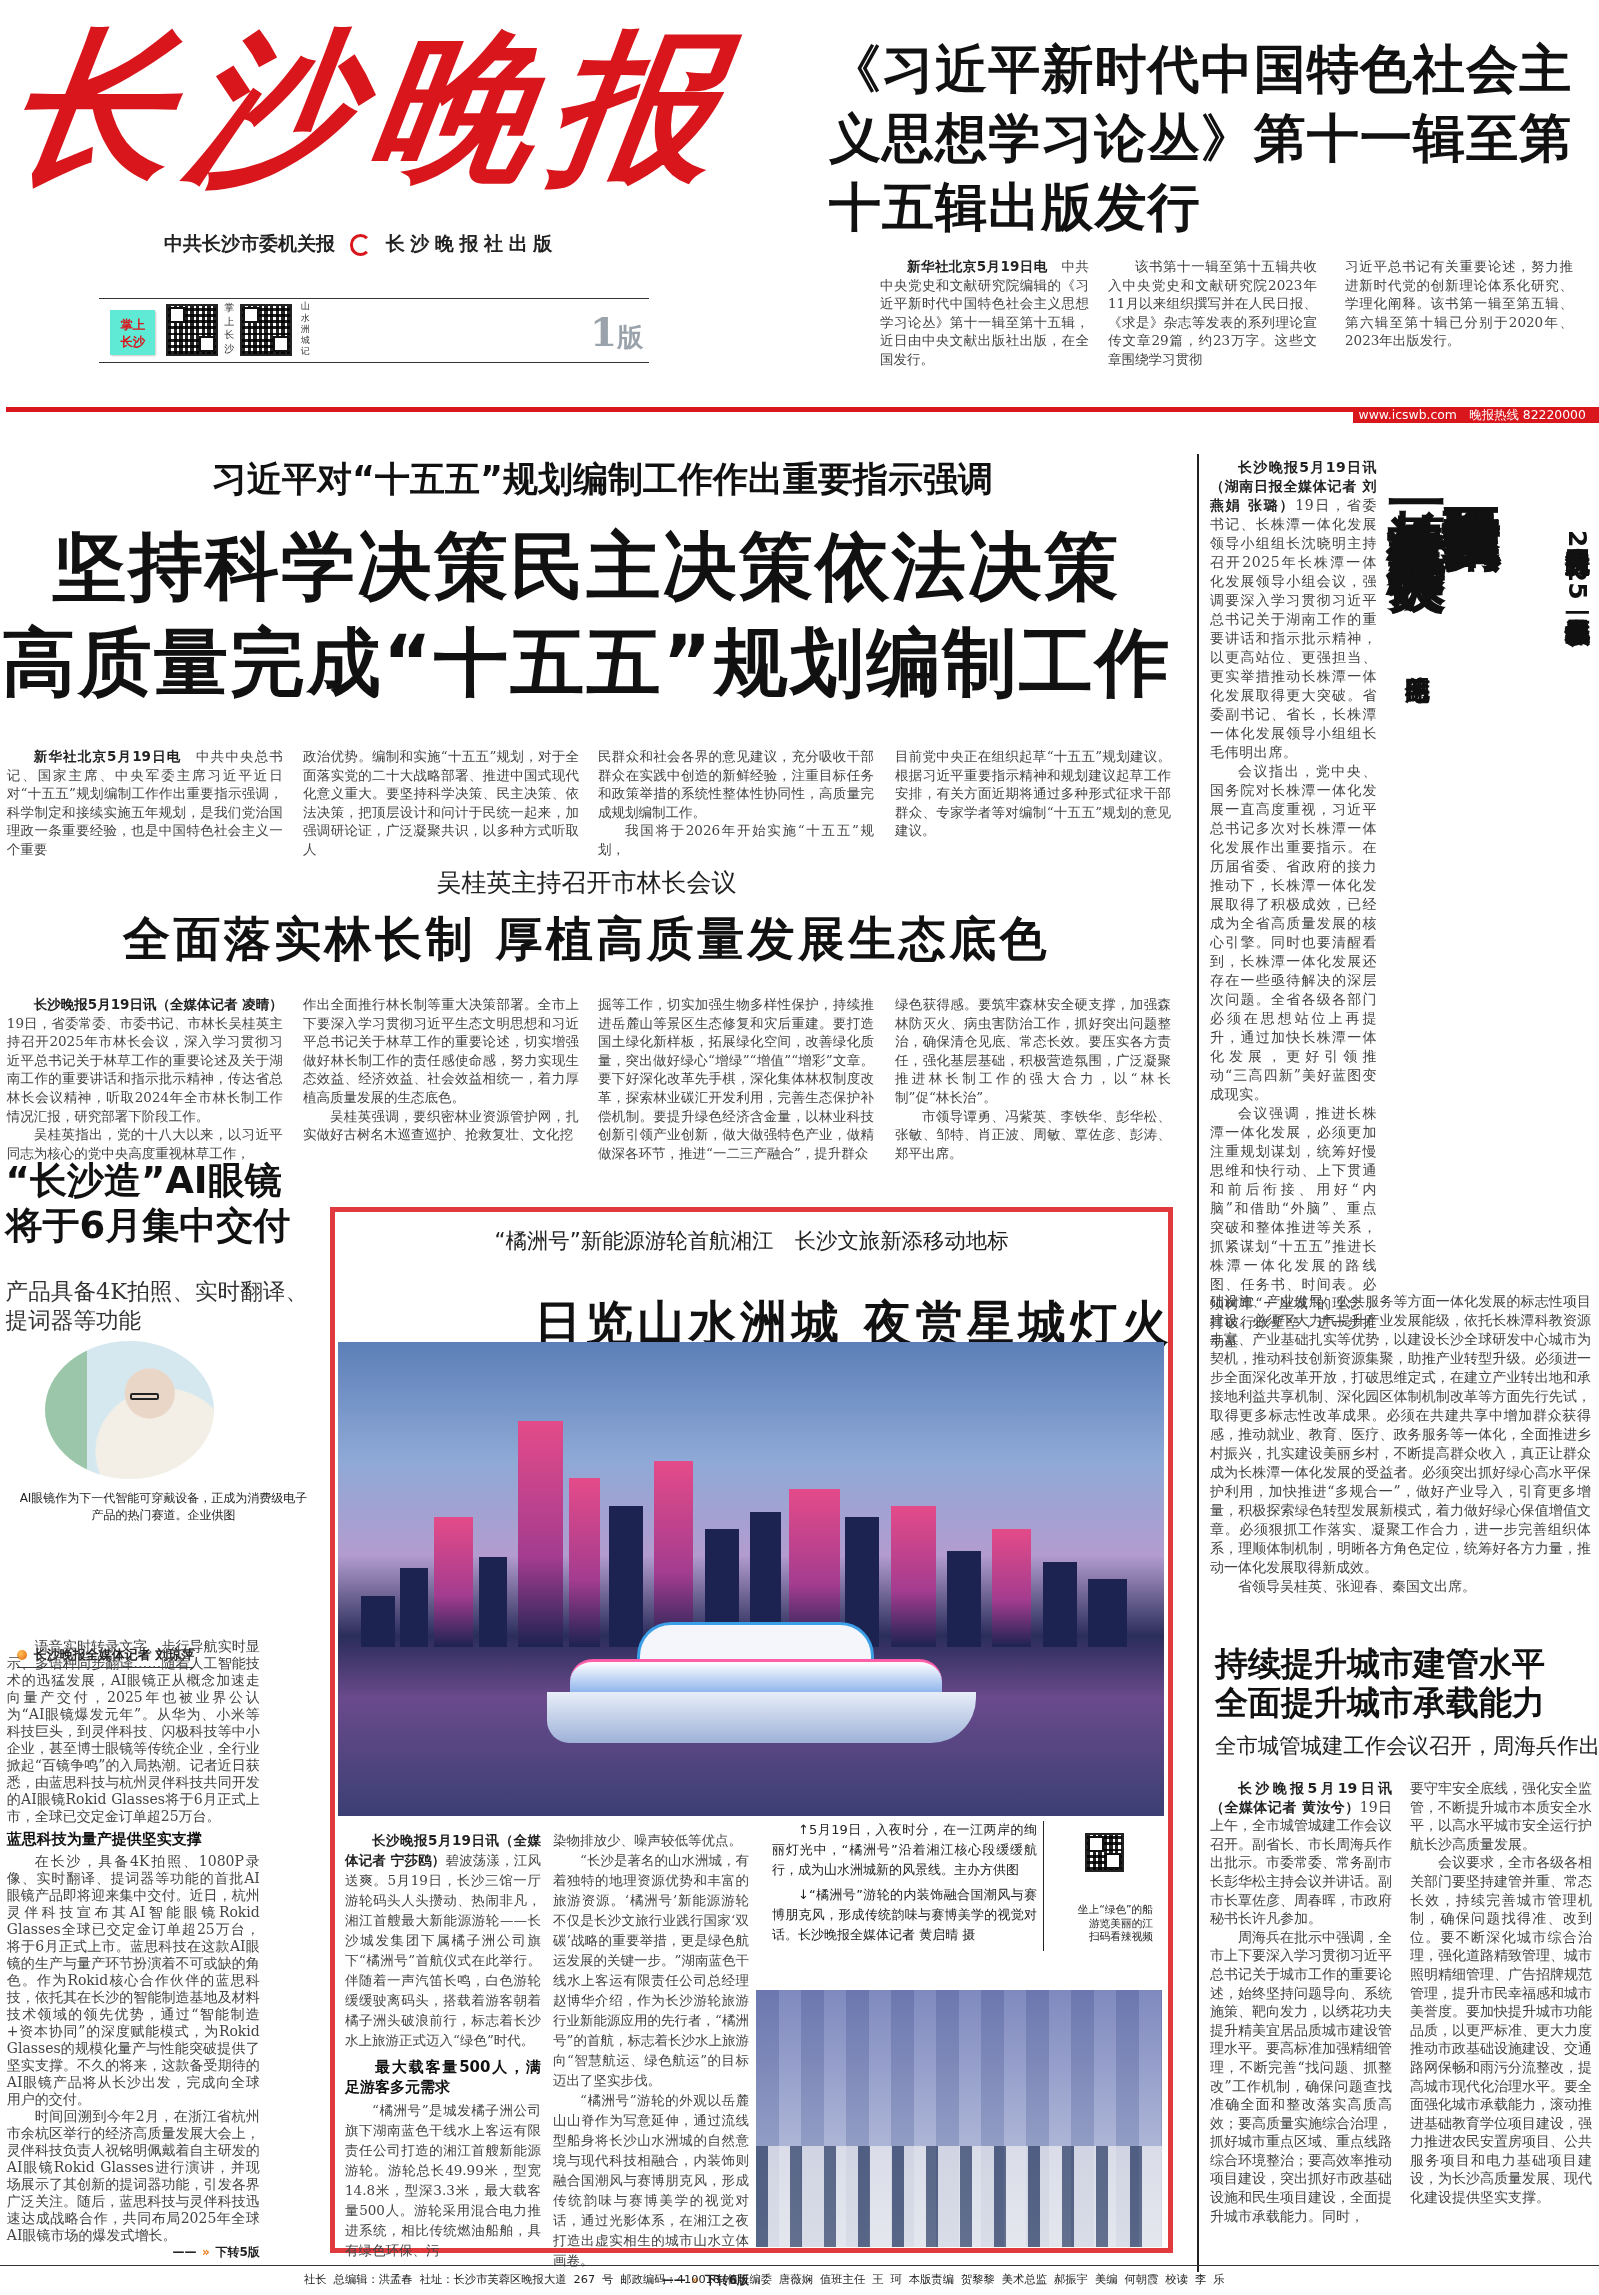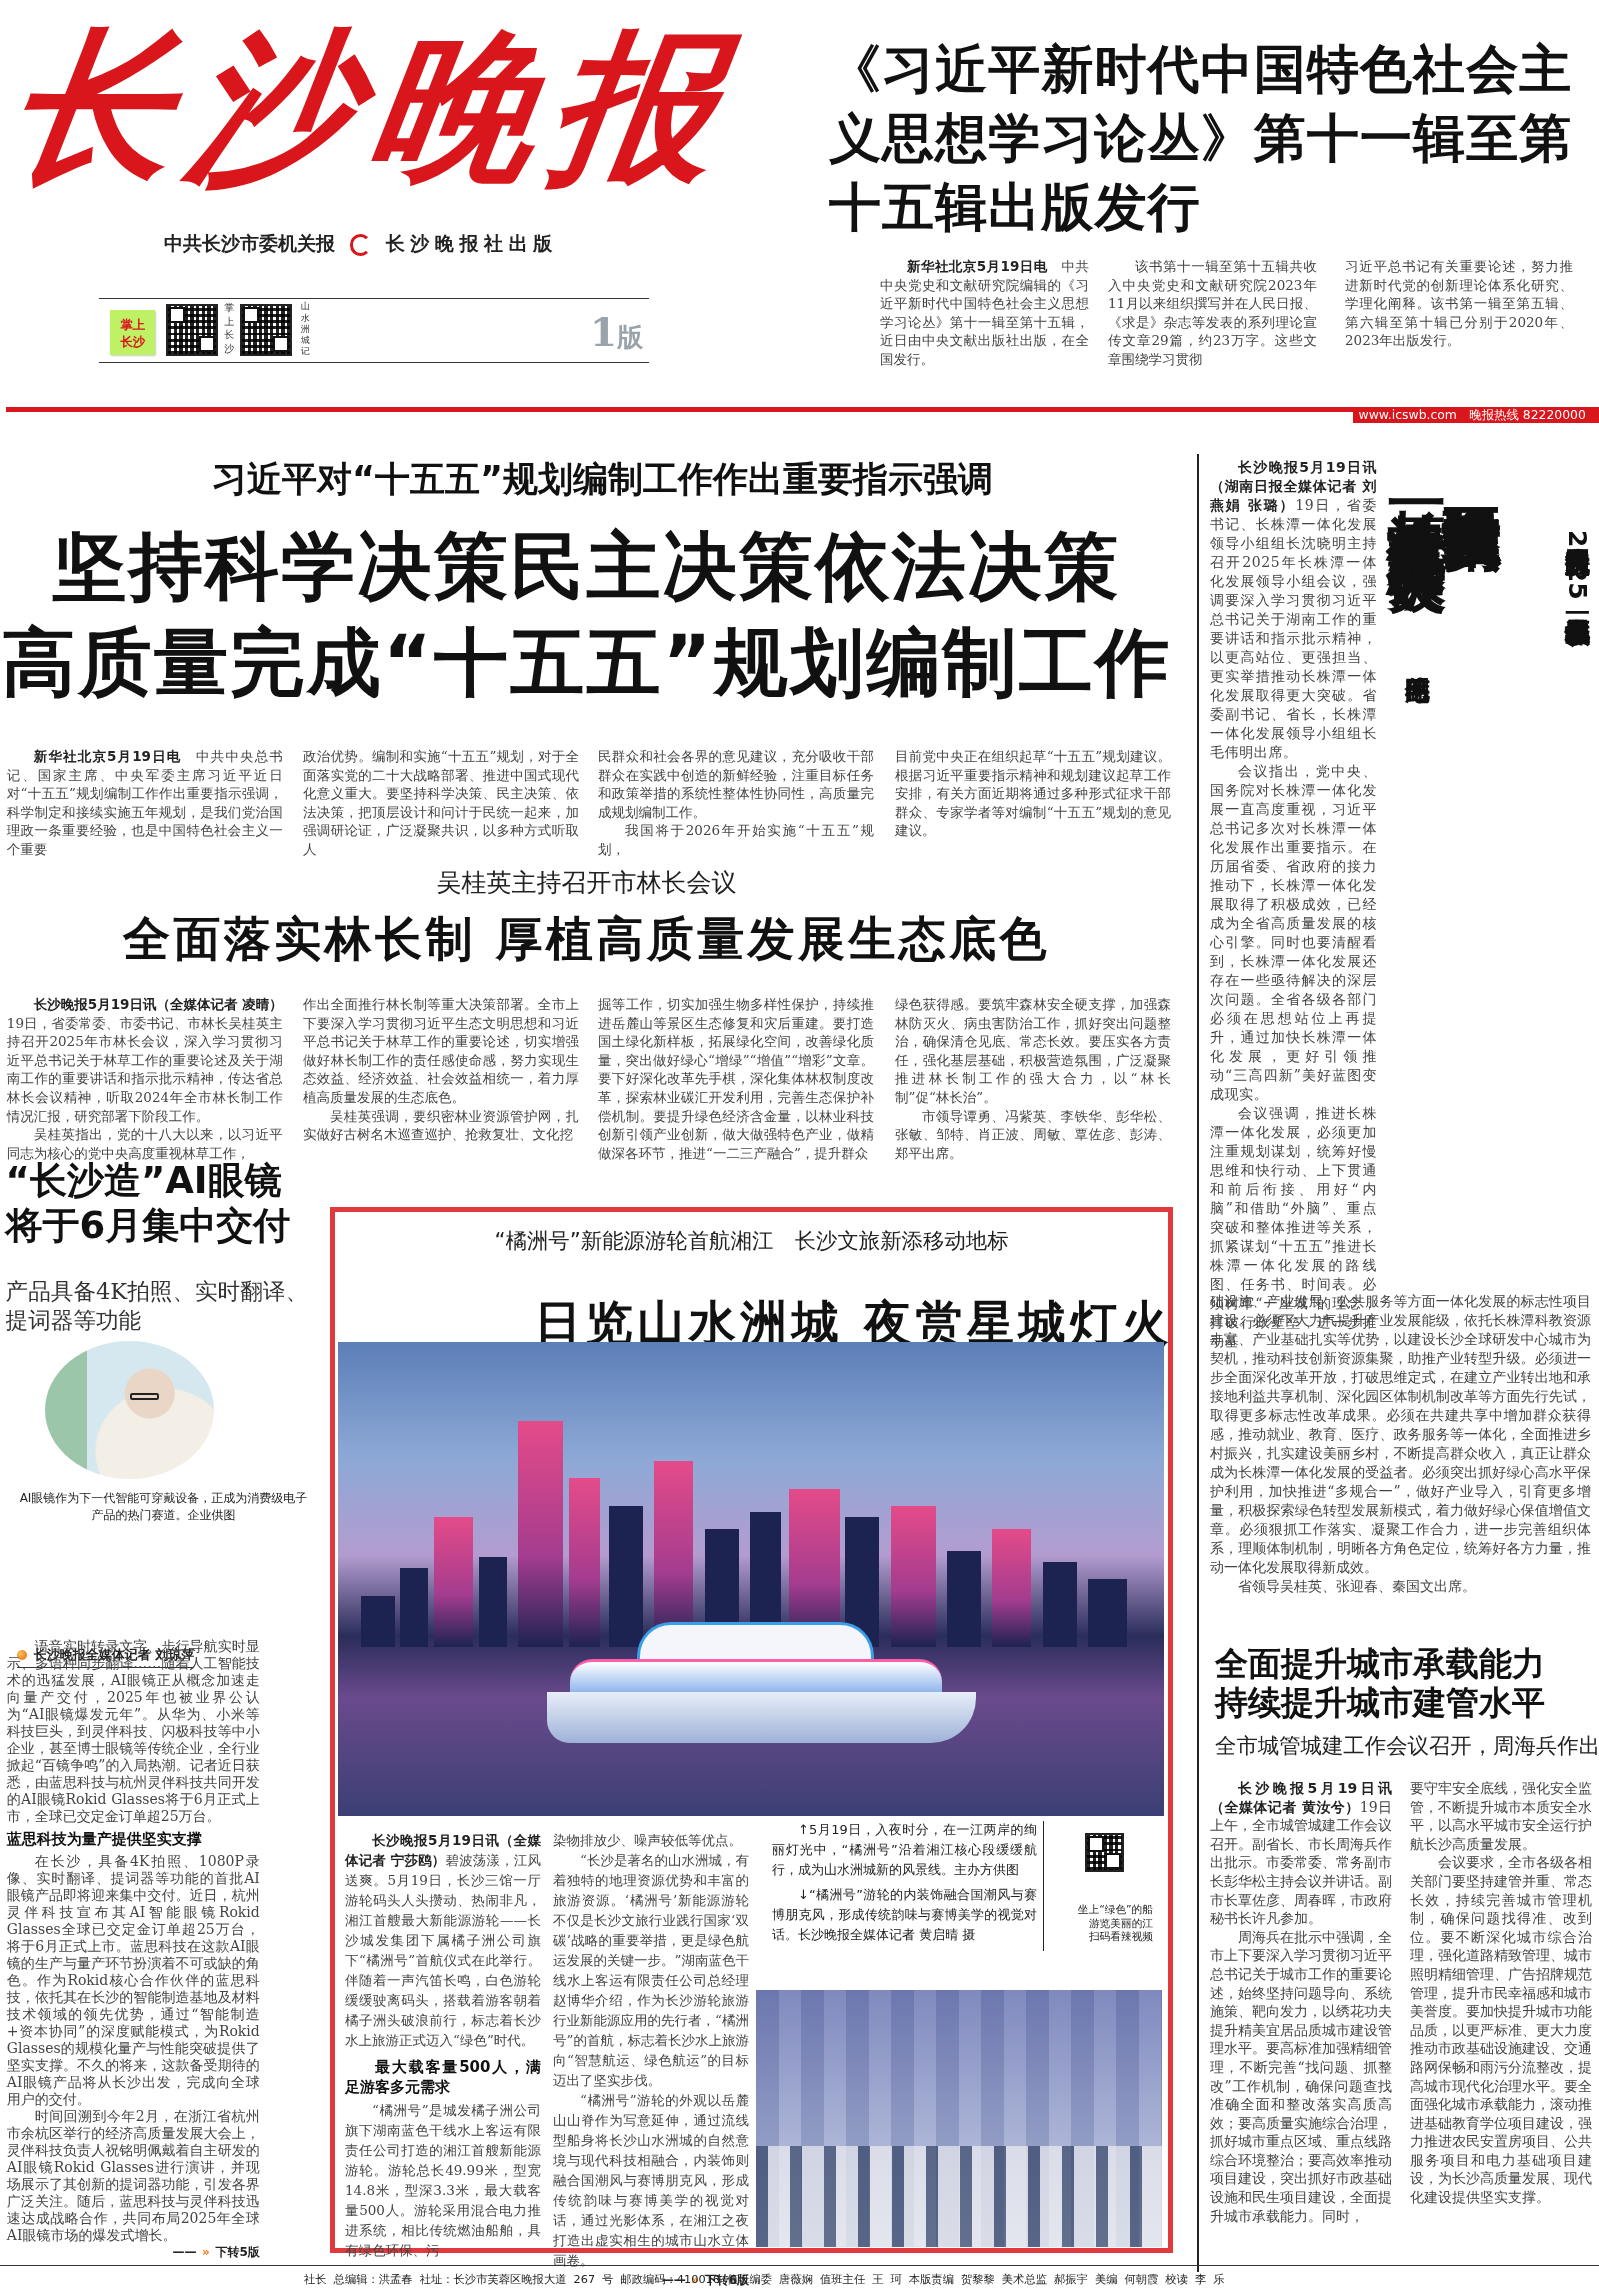--- a/index.html
+++ b/index.html
@@ -9,21 +9,21 @@
   .sans { font-family: "DejaVu Sans", "Liberation Sans", sans-serif; }
   .serif { font-family: "DejaVu Serif", "Liberation Serif", serif; }
 
   
   .logo { left: 11.3px; top: 28px; width: 733px; height: 158px; }
   .logo-char { position: absolute; top: 0; font-family: "DejaVu Serif", serif; font-weight: bold; font-style: italic; color: #d9161c; font-size: 164px; line-height: 158px; transform: skewX(-8deg); }
   .tagline { left: 164px; top: 231px; font-size: 19px; font-weight: bold; color: #222; white-space: nowrap; }
   .tagline .pub-logo { display: inline-block; width: 21.4px; height: 21.4px; border-radius: 50%; border: 3.4px solid #d9161c; border-right-color: transparent; vertical-align: middle; margin: 0 8px; }
   .tagline .pub { letter-spacing: 5.6px; }
   .info-bar { left: 99px; top: 298px; width: 550px; height: 65px; border-top: 1.1px solid #333; border-bottom: 1.1px solid #333; }
-  .app-badge { position: absolute; left: 11.3px; top: 11.3px; width: 45px; height: 45px; background: #bef264; box-shadow: 1.1px 1.1px 2.3px #aaa; color: #d9161c; font-weight: bold; font-size: 12.4px; line-height: 17px; text-align: center; padding-top: 5.6px; }
+  .app-badge { position: absolute; left: 11.3px; top: 11.3px; width: 45px; height: 45px; background: #5eead4; box-shadow: 1.1px 1.1px 2.3px #aaa; color: #d9161c; font-weight: bold; font-size: 12.4px; line-height: 17px; text-align: center; padding-top: 5.6px; }
   .qr { position: absolute; width: 52px; height: 52px; background:
         repeating-linear-gradient(90deg,#222 0 3.4px,#fff 3.4px 5.6px),
         repeating-linear-gradient(0deg,#222 0 2.8px,#fff 2.8px 6.2px);
         background-blend-mode: multiply; border: 2.8px solid #222; }
   .qr::before, .qr::after { content:""; position:absolute; width:12.4px; height:12.4px; border:2.8px solid #111; background:#fff; }
   .qr::before { left:1.1px; top:1.1px; } .qr::after { right:1.1px; bottom:1.1px; }
   .qr-label { position: absolute; width: 12.4px; font-size: 10px; line-height: 13.5px; color: #333; text-align: center; }
   .date-lines { position: absolute; left: 316px; top: 8px; font-size: 13.5px; line-height: 18px; color: #222; white-space: nowrap; }
   .date-lines .big { font-size: 21.4px; font-weight: bold; color: #9aa3ab; }
   .edition { position: absolute; left: 491px; top: 11.3px; font-size: 39px; line-height: 45px; color: #9aa3ab; font-weight: bold; }
@@ -189,22 +189,22 @@
   <p class="indent"><span class="lead">长沙晚报5月19日讯（湖南日报全媒体记者 刘燕娟 张璐）</span><span>19日，省委书记、长株潭一体化发展领导小组组长沈晓明主持召开2025年长株潭一体化发展领导小组会议，强调要深入学习贯彻习近平总书记关于湖南工作的重要讲话和指示批示精神，以更高站位、更强担当、更实举措推动长株潭一体化发展取得更大突破。省委副书记、省长，长株潭一体化发展领导小组组长毛伟明出席。</span></p>
   <p class="indent">会议指出，党中央、国务院对长株潭一体化发展一直高度重视，习近平总书记多次对长株潭一体化发展作出重要指示。在历届省委、省政府的接力推动下，长株潭一体化发展取得了积极成效，已经成为全省高质量发展的核心引擎。同时也要清醒看到，长株潭一体化发展还存在一些亟待解决的深层次问题。全省各级各部门必须在思想站位上再提升，通过加快长株潭一体化发展，更好引领推动“三高四新”美好蓝图变成现实。</p>
   <p class="indent">会议强调，推进长株潭一体化发展，必须更加注重规划谋划，统筹好慢思维和快行动、上下贯通和前后衔接、用好“内脑”和借助“外脑”、重点突破和整体推进等关系，抓紧谋划“十五五”推进长株潭一体化发展的路线图、任务书、时间表。必须树牢“一座城”的理念，打破行政壁垒，进一步推动基</p>
 </div>
 <div class="abs col-text" style="left:1210px;top:1292px;width:381px;font-size:14px;line-height:19px">
   <p>础设施、产业发展、公共服务等方面一体化发展的标志性项目建设。必须下大力气提升产业发展能级，依托长株潭科教资源丰富、产业基础扎实等优势，以建设长沙全球研发中心城市为契机，推动科技创新资源集聚，助推产业转型升级。必须进一步全面深化改革开放，打破思维定式，在建立产业转出地和承接地利益共享机制、深化园区体制机制改革等方面先行先试，取得更多标志性改革成果。必须在共建共享中增加群众获得感，推动就业、教育、医疗、政务服务等一体化，全面推进乡村振兴，扎实建设美丽乡村，不断提高群众收入，真正让群众成为长株潭一体化发展的受益者。必须突出抓好绿心高水平保护利用，加快推进“多规合一”，做好产业导入，引育更多增量，积极探索绿色转型发展新模式，着力做好绿心保值增值文章。必须狠抓工作落实、凝聚工作合力，进一步完善组织体系，理顺体制机制，明晰各方角色定位，统筹好各方力量，推动一体化发展取得新成效。</p>
   <p class="indent">省领导吴桂英、张迎春、秦国文出席。</p>
 </div>
 
 <div class="abs city-hl">
+  <div>持续提升城市建管水平</div>
   <div>全面提升城市承载能力</div>
-  <div>持续提升城市建管水平</div>
 </div>
 <div class="abs city-sub">全市城管城建工作会议召开，周海兵作出批示</div>
 <div class="abs col-text" style="left:1210px;top:1779px;width:182px;font-size:14px;line-height:18.6px">
   <p class="indent"><span class="lead">长沙晚报5月19日讯（全媒体记者 黄汝兮）</span><span>19日上午，全市城管城建工作会议召开。副省长、市长周海兵作出批示。市委常委、常务副市长彭华松主持会议并讲话。副市长覃佐彦、周春晖，市政府秘书长许凡参加。</span></p>
   <p class="indent">周海兵在批示中强调，全市上下要深入学习贯彻习近平总书记关于城市工作的重要论述，始终坚持问题导向、系统施策、靶向发力，以绣花功夫提升精美宜居品质城市建设管理水平。要高标准加强精细管理，不断完善“找问题、抓整改”工作机制，确保问题查找准确全面和整改落实高质高效；要高质量实施综合治理，抓好城市重点区域、重点线路综合环境整治；要高效率推动项目建设，突出抓好市政基础设施和民生项目建设，全面提升城市承载能力。同时，</p>
 </div>
 <div class="abs col-text" style="left:1410px;top:1779px;width:182px;font-size:14px;line-height:18.6px">
   <p>要守牢安全底线，强化安全监管，不断提升城市本质安全水平，以高水平城市安全运行护航长沙高质量发展。</p>
   <p class="indent">会议要求，全市各级各相关部门要坚持建管并重、常态长效，持续完善城市管理机制，确保问题找得准、改到位。要不断深化城市综合治理，强化道路精致管理、城市照明精细管理、广告招牌规范管理，提升市民幸福感和城市美誉度。要加快提升城市功能品质，以更严标准、更大力度推动市政基础设施建设、交通路网保畅和雨污分流整改，提高城市现代化治理水平。要全面强化城市承载能力，滚动推进基础教育学位项目建设，强力推进农民安置房项目、公共服务项目和电力基础项目建设，为长沙高质量发展、现代化建设提供坚实支撑。</p>
 </div>

